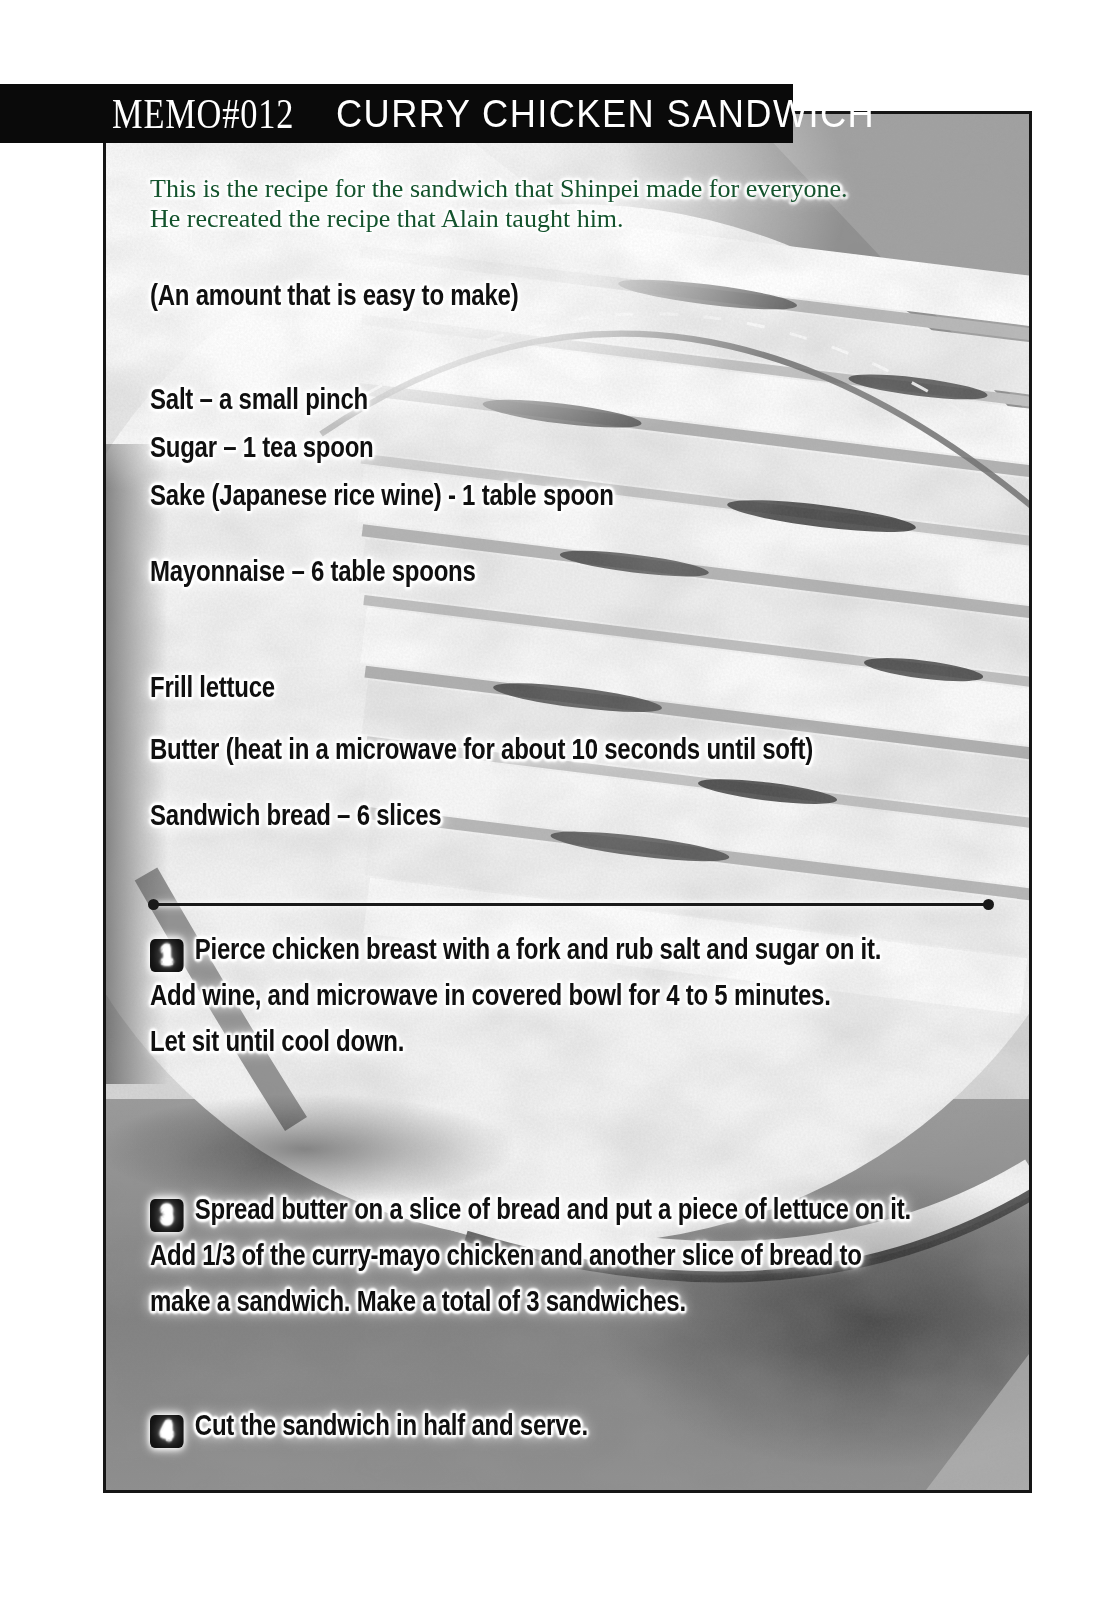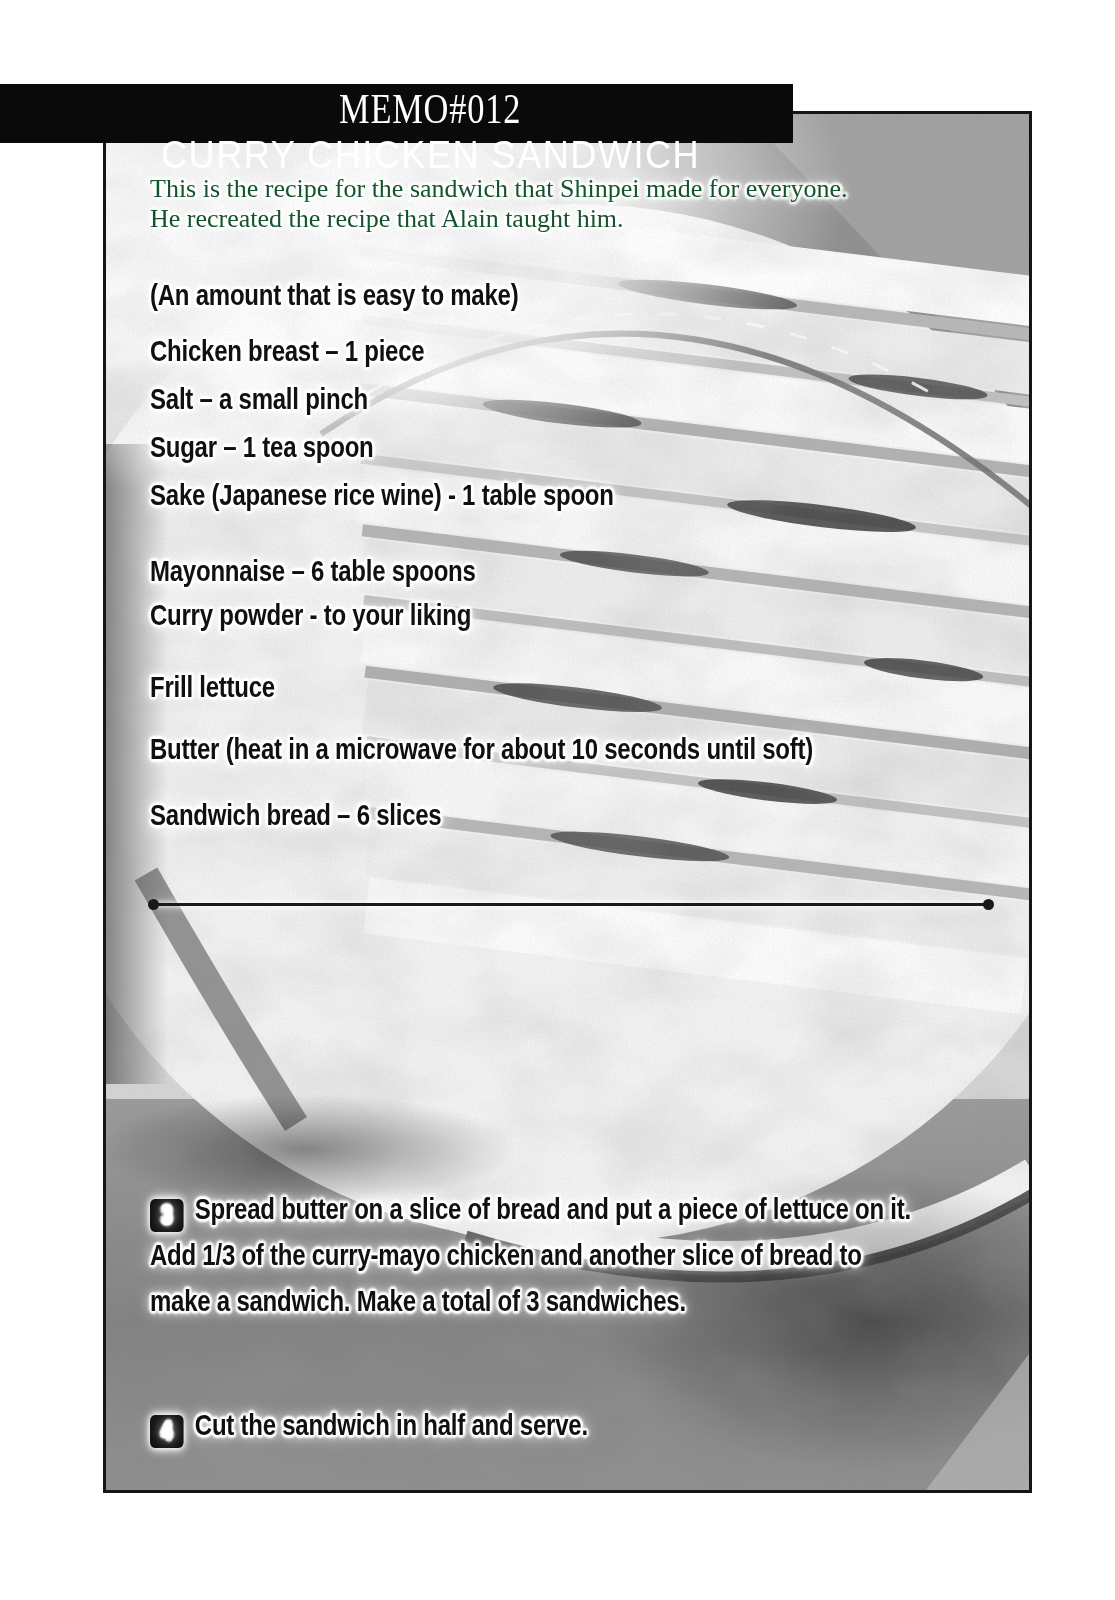--- a/index.html
+++ b/index.html
@@ -1,21 +1,21 @@
 <!DOCTYPE html>
 <html><head>
 <meta charset="utf-8">
 <style>
   html,body{margin:0;padding:0;background:#ffffff;}
   .page{position:relative;width:1115px;height:1600px;background:#ffffff;overflow:hidden;
         font-family:"Liberation Sans",sans-serif;}
 
   
   .header-bar{position:absolute;left:0;top:84px;width:793px;height:59px;background:#0a0a0a;
-              display:flex;align-items:center;padding-left:112px;box-sizing:border-box;z-index:30;flex-direction:column;}
+              display:flex;align-items:center;padding-left:112px;box-sizing:border-box;z-index:30;}
   .memo-id{display:inline-block;font-family:"Liberation Serif",serif;font-weight:400;
            font-size:43px;color:#ffffff;letter-spacing:1px;transform:scaleX(0.80);transform-origin:0 50%;
            white-space:pre;}
   .header-title{display:inline-block;font-family:"Liberation Sans",sans-serif;font-weight:400;
            font-size:39px;color:#ffffff;letter-spacing:1.5px;transform:scaleX(0.93);transform-origin:0 50%;
            margin-left:-4px;white-space:pre;}
 
   
   .memo-box{position:absolute;left:103px;top:111px;width:929px;height:1382px;
             border:3px solid #151515;box-sizing:border-box;background:#d9d9d9;overflow:hidden;z-index:10;}
@@ -150,32 +150,35 @@
 
       <rect width="923" height="1376" filter="url(#blotch)" opacity="0.45"></rect>
       <rect width="923" height="1376" filter="url(#grain)" opacity="0.30"></rect>
     </svg>
 
     <div class="abs serif-par glow" style="top:60px">This is the recipe for the sandwich that Shinpei made for everyone.
 He recreated the recipe that Alain taught him.</div>
 
     <div class="abs glow" style="top:164px"><span class="cond">(An amount that is easy to make)</span></div>
 
-    <div class="abs glow" style="top:220px"><span class="cond">Chicken breast – 1 piece</span></div>
     <div class="abs glow" style="top:268px"><span class="cond">Salt – a small pinch</span></div>
     <div class="abs glow" style="top:316px"><span class="cond">Sugar – 1 tea spoon</span></div>
     <div class="abs glow" style="top:364px"><span class="cond">Sake (Japanese rice wine) - 1 table spoon</span></div>
     <div class="abs glow" style="top:440px"><span class="cond">Mayonnaise – 6 table spoons</span></div>
-    <div class="abs glow" style="top:484px"><span class="cond">Curry powder - to your liking</span></div>
     <div class="abs glow" style="top:556px"><span class="cond">Frill lettuce</span></div>
     <div class="abs glow" style="top:618px"><span class="cond">Butter (heat in a microwave for about 10 seconds until soft)</span></div>
     <div class="abs glow" style="top:684px"><span class="cond">Sandwich bread – 6 slices</span></div>
 
     <div class="divider"></div>
 
+    <div class="abs glow" style="top:812px">
+      <span class="cond step"><span class="badge">1</span><span class="step-text">Pierce chicken breast with a fork and rub salt and sugar on it.
+Add wine, and microwave in covered bowl for 4 to 5 minutes.
+Let sit until cool down.</span></span>
+    </div>
     <div class="abs glow" style="top:1072px">
       <span class="cond step"><span class="badge">3</span><span class="step-text">Spread butter on a slice of bread and put a piece of lettuce on it.
 Add 1/3 of the curry-mayo chicken and another slice of bread to
 make a sandwich. Make a total of 3 sandwiches.</span></span>
     </div>
     <div class="abs glow" style="top:1288px">
       <span class="cond step"><span class="badge">4</span><span class="step-text">Cut the sandwich in half and serve.</span></span>
     </div>
 
   </div>

